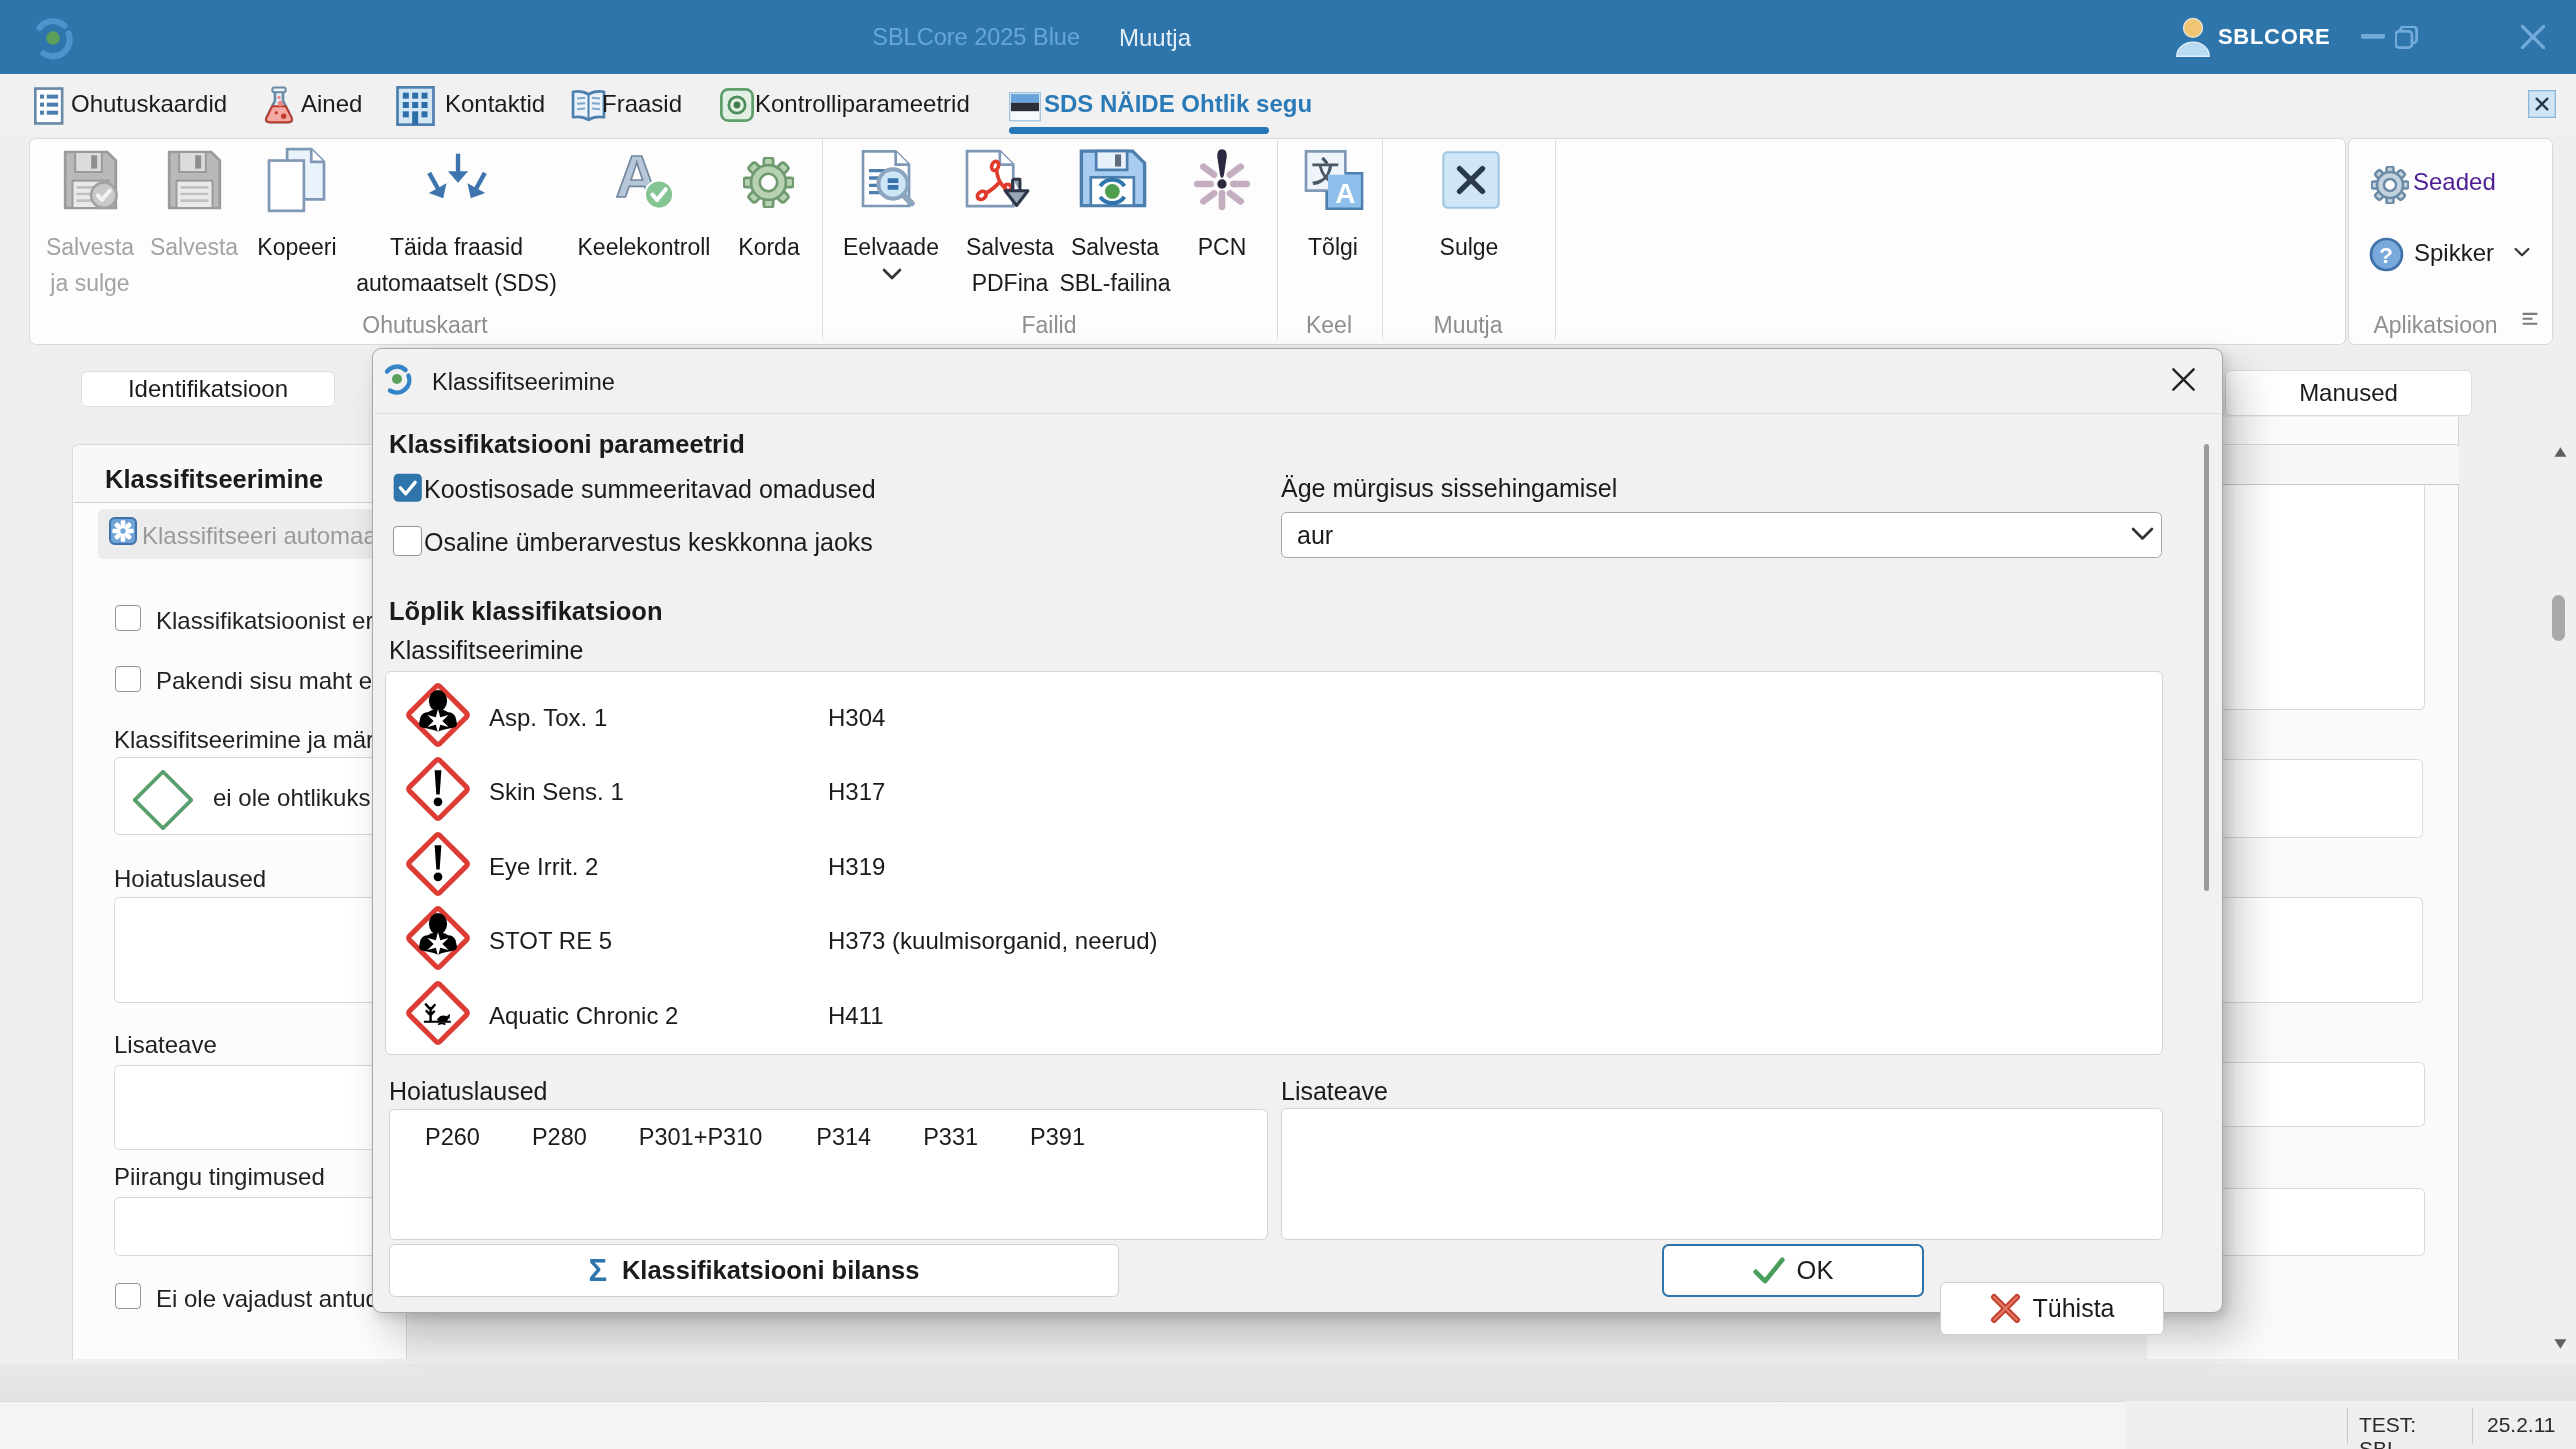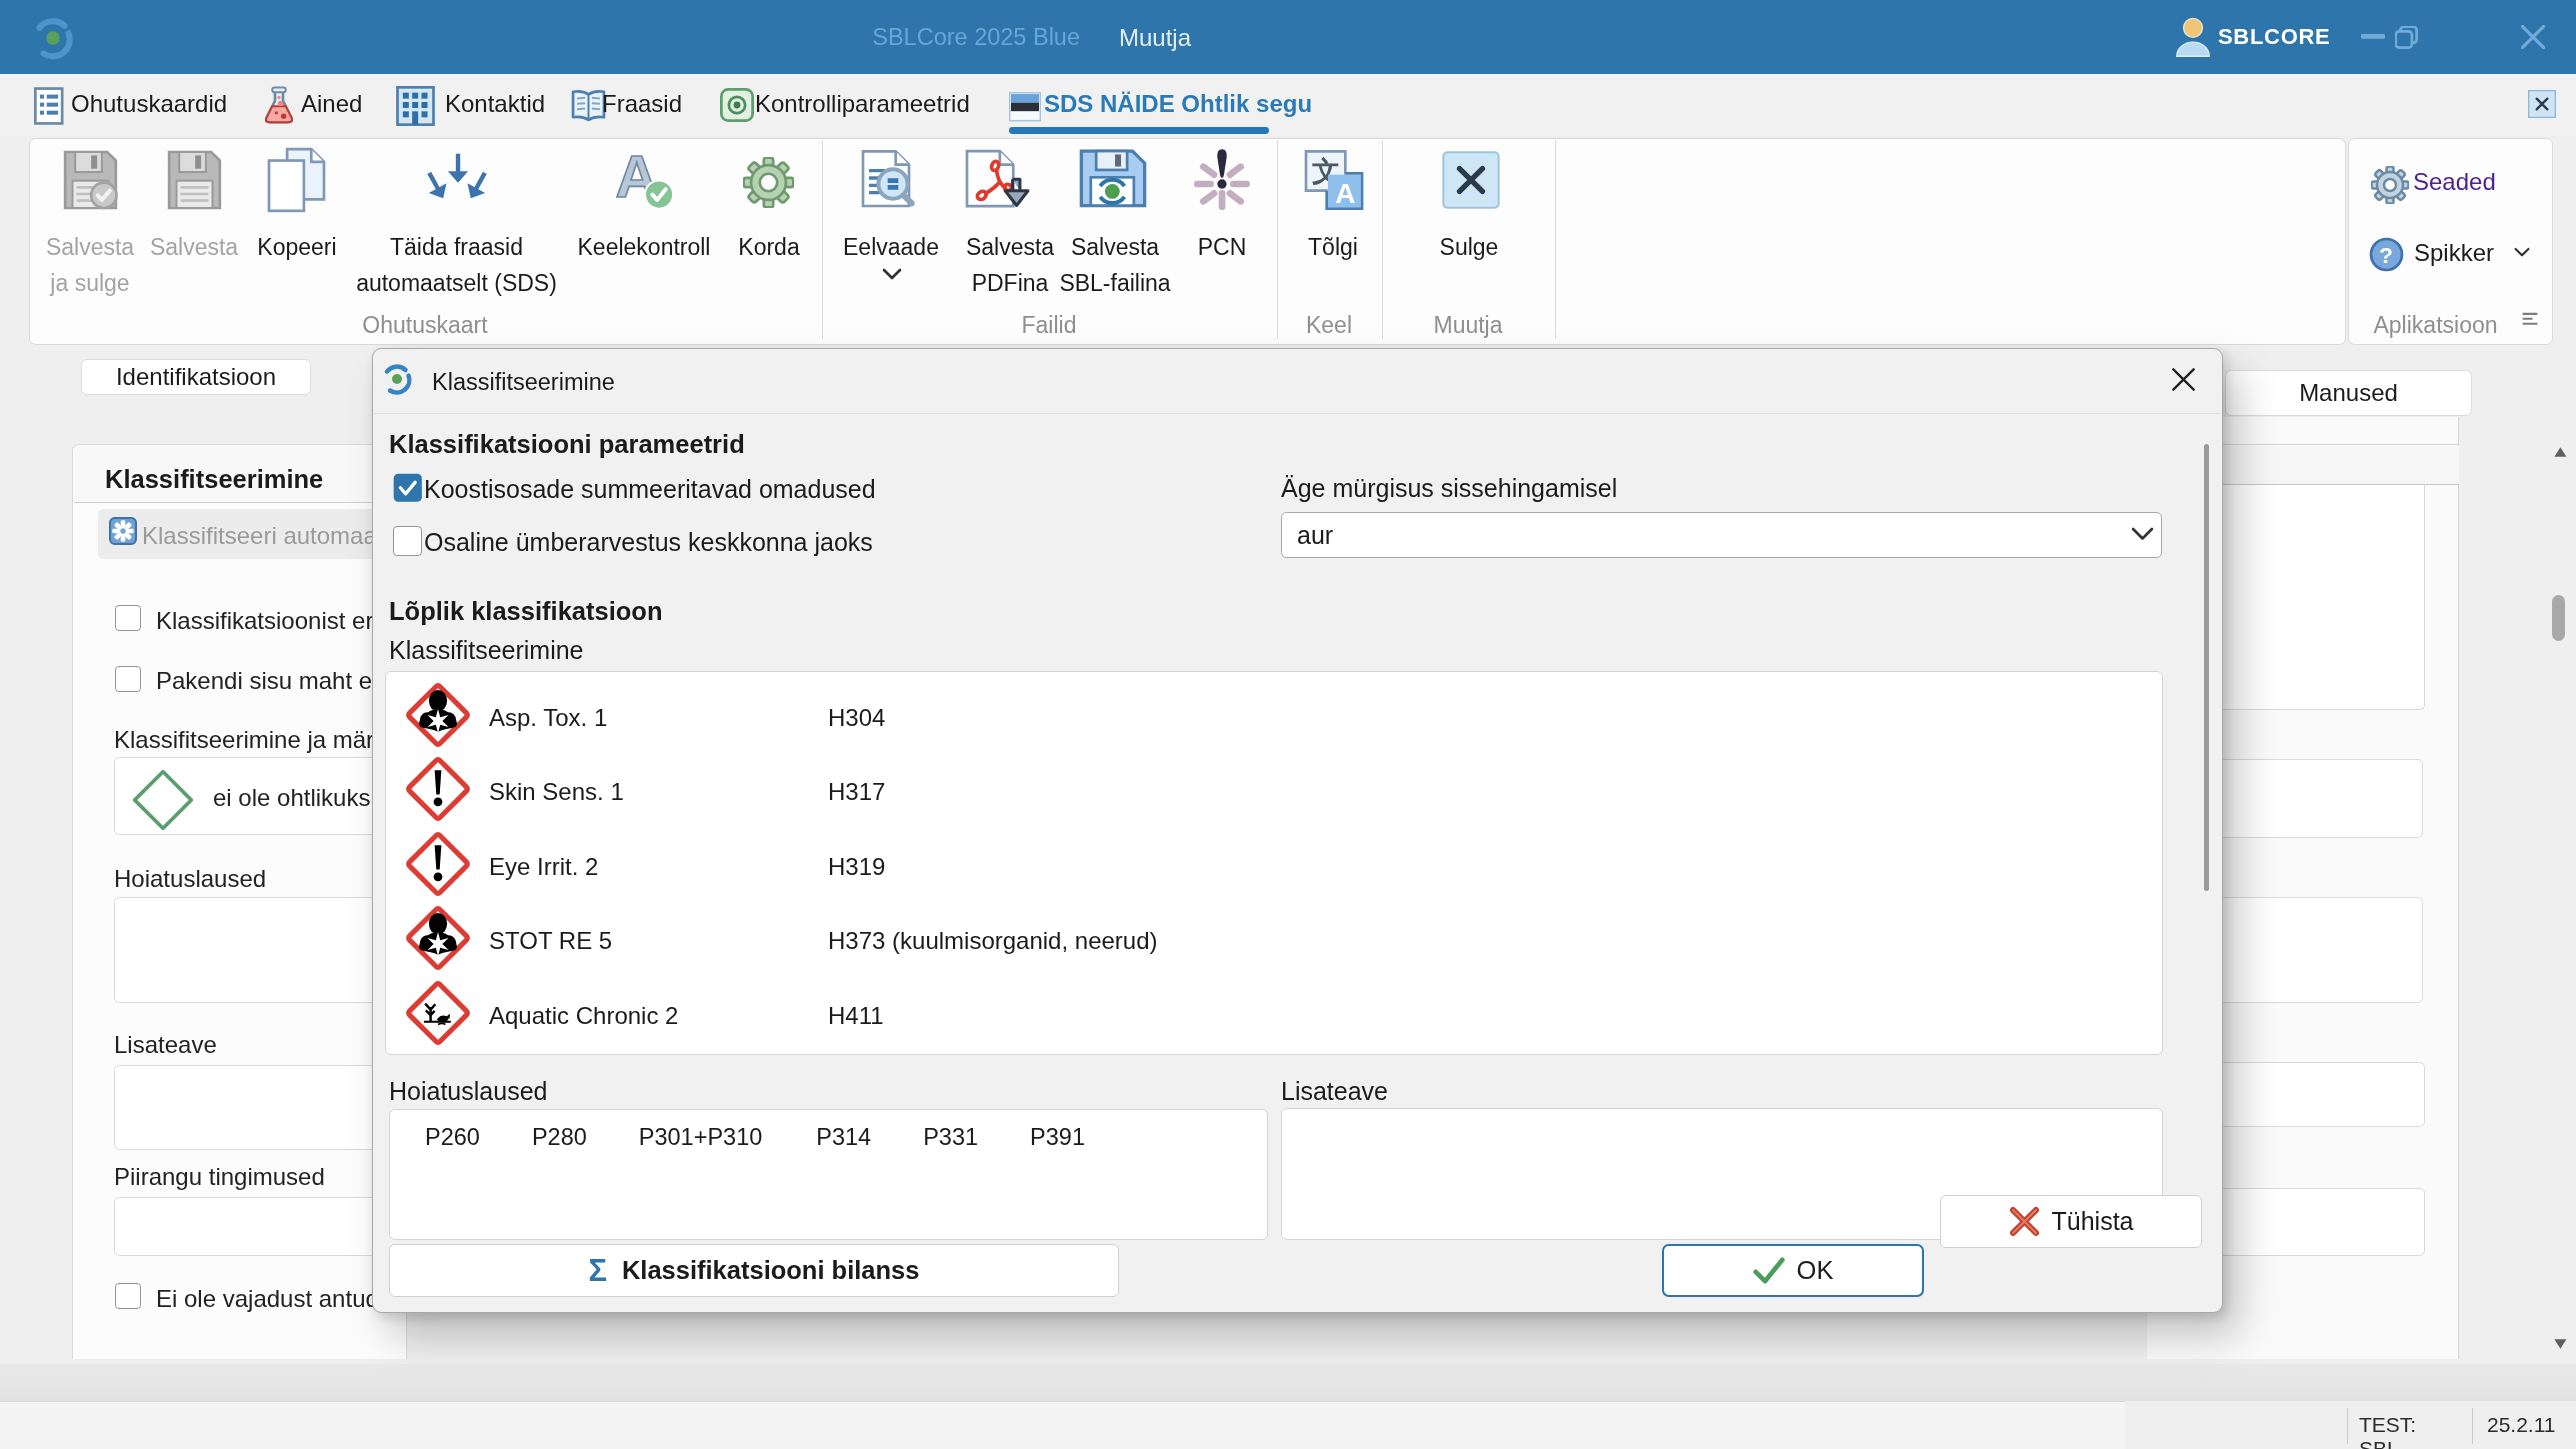--- a/index.html
+++ b/index.html
@@ -305,21 +305,21 @@
   <div class="abs" style="left:2147px;top:97px;width:312px;height:1.3px;background:#d5d5d5"></div>
   <div class="abs" style="left:2147px;top:99px;width:312px;height:38px;background:#f6f6f6"></div>
   <div class="abs" style="left:2147px;top:137px;width:312px;height:1.3px;background:#c9c9c9"></div>
   <div class="abs fieldbox" style="left:2120px;top:412px;width:303px;height:79px"></div>
   <div class="abs fieldbox" style="left:2120px;top:550px;width:303px;height:106px"></div>
   <div class="abs fieldbox" style="left:2120px;top:715px;width:305px;height:65px"></div>
   <div class="abs fieldbox" style="left:2120px;top:841px;width:305px;height:68px"></div>
   <div class="abs fieldbox" style="left:2120px;top:138px;width:305px;height:225px;border-radius:0 0 5.4px 5.4px;border-top:none"></div>
   <div class="abs" id="leftpanel"></div>
   <div class="abs" style="left:74px;top:98px;width:333px;height:57px;background:#f8f8f8;border-bottom:1.3px solid #cfcfcf;border-radius:6px 0 0 0"></div>
-  <div class="abs tabbtn" style="left:81px;top:12px;width:230px;height:36px">Identifikatsioon</div>
+  <div class="abs tabbtn" style="left:81px;top:24px;width:254px;height:36px">Identifikatsioon</div>
   <div class="abs tabbtn" style="left:2225px;top:23px;width:247px;height:46px">Manused</div>
 
   <div class="abs mh" style="left:105px;top:118px">Klassifitseerimine</div>
   <div class="abs" style="left:98px;top:162px;width:305px;height:50px;background:#ececec;border-radius:5.4px"></div>
   <svg class="abs" style="left:109px;top:170px" width="28" height="28" viewBox="0 0 42 42">
     <rect x="1.5" y="1.5" width="39" height="39" rx="7" fill="#6fa3d8" stroke="#3f72a8" stroke-width="3"></rect>
     <g fill="#fff">
         <circle cx="21" cy="21" r="8"></circle>
     <rect x="17.5" y="5" width="7" height="9" rx="2"></rect>
         <rect x="17.5" y="28" width="7" height="9" rx="2"></rect>
@@ -447,21 +447,21 @@
   <div class="abs mbtn" style="left:16px;top:895px;width:730px;height:53px">
     <span style="font-size:31px;font-weight:bold;color:#2d75aa;margin-right:14.8px">Σ</span>
     <span style="font-size:25.5px;font-weight:bold;color:#1b1b1b">Klassifikatsiooni bilanss</span>
   </div>
   <div class="abs mbtn" style="left:1289px;top:895px;width:262px;height:53px;border:2px solid #2d75aa;border-radius:6.7px">
     <svg width="32" height="27" viewBox="0 0 48 40" style="margin-right:12px">
         <path d="M4 22 L18 36 L44 4" fill="none" stroke="#4a9e5c" stroke-width="7" stroke-linecap="round" stroke-linejoin="round"></path>
       </svg>
     <span style="font-size:25.5px;color:#1b1b1b">OK</span>
   </div>
-  <div class="abs mbtn" style="left:1567px;top:846px;width:262px;height:53px">
+  <div class="abs mbtn" style="left:1567px;top:933px;width:224px;height:53px">
     <svg width="31" height="31" viewBox="0 0 46 46" style="margin-right:12px">
         <path d="M6 6 L40 40 M40 6 L6 40" stroke="#c2402e" stroke-width="9" stroke-linecap="round"></path>
         <path d="M6 6 L40 40 M40 6 L6 40" stroke="#e07a63" stroke-width="3" stroke-linecap="round"></path>
       </svg>
     <span style="font-size:25px;color:#1b1b1b">Tühista</span>
   </div>
   <div class="abs" style="left:1831px;top:95px;width:4.7px;height:447px;background:#9a9a9a;border-radius:2.7px"></div>
 </div>
 
 

